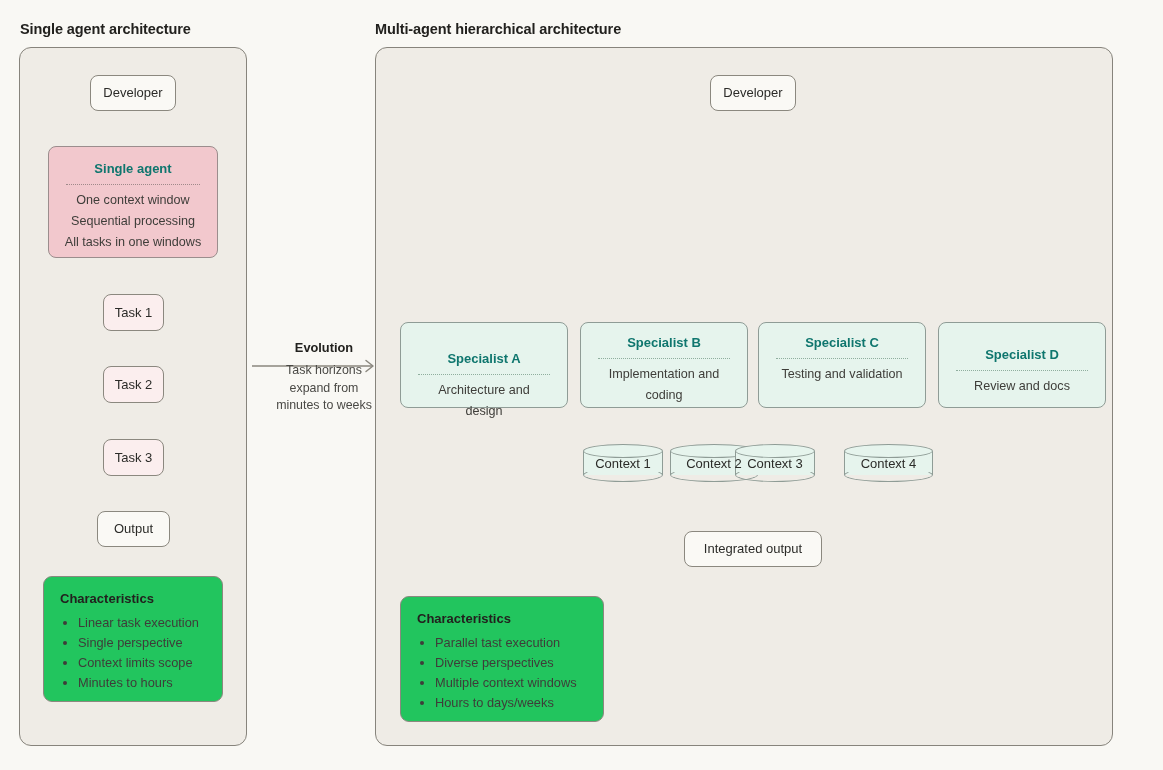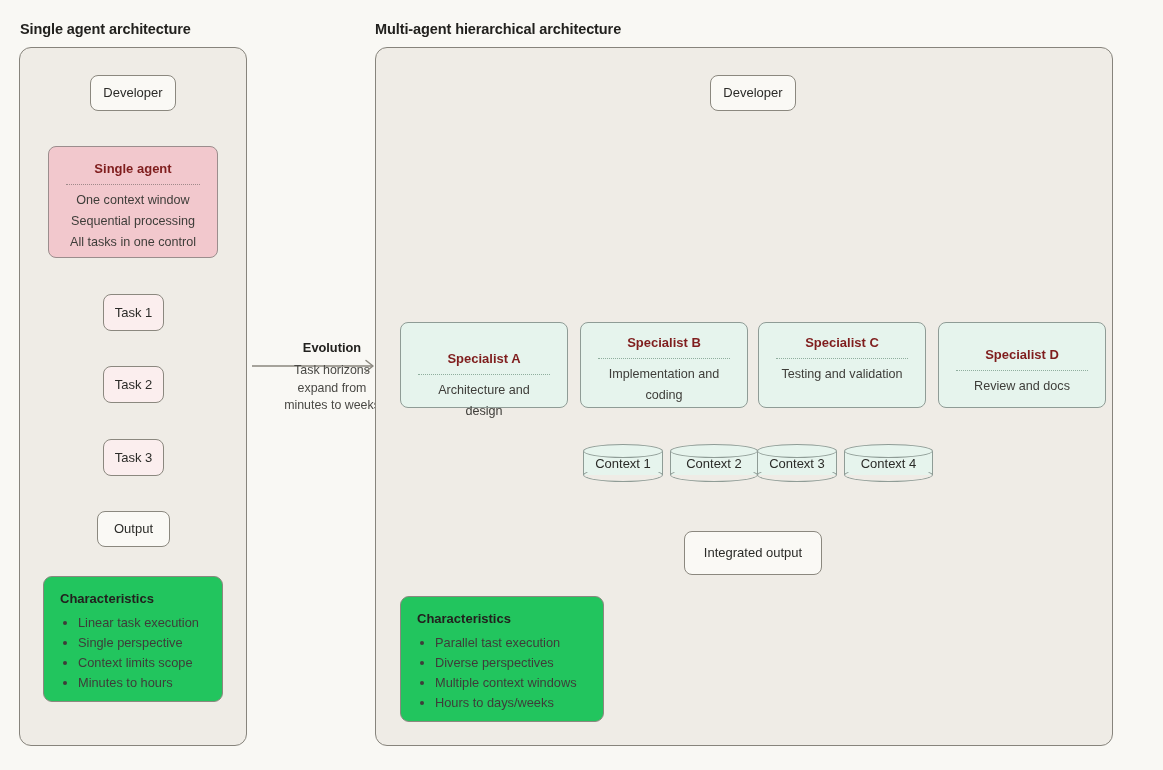--- a/index.html
+++ b/index.html
@@ -58,21 +58,21 @@
   }
   .node.plain { background: #faf9f5; }
   .node.pink-strong { background: #f2c8cd; border-color: #9b8d8d; }
   .node.pink-light  { background: #fbeeee; border-color: #8b887f; }
   .node.green-strong{ background: #c1e1d2; border-color: #8b9d94; }
   .node.green-light { background: #e6f4ed; border-color: #8f9c96; }
 
   .node-title {
     font-size: 13px;
     font-weight: bold;
-    color: #7f1d1d;
+    color: #0f766e;
     padding: 0 10px;
   }
   .divider {
     width: calc(100% - 34px);
     height: 0;
     border-top: 1.6px dotted #a08a8a;
     margin: 6px 0 7px 0;
   }
   .divider.green { border-top-color: #8fae9e; }
   .node-lines {
@@ -142,21 +142,21 @@
   }
   .char-card li {
     font-size: 12.8px;
     color: #3e3d39;
     line-height: 1.57;
   }
 
   
   #evolution {
     position: absolute;
-    left: 268px;
+    left: 260px;
     top: 340px;
     width: 128px;
     text-align: center;
   }
   #evolution .evo-label {
     font-size: 12.8px;
     font-weight: bold;
     color: #22211e;
     margin-bottom: 2px;
   }
@@ -263,21 +263,21 @@
   <div class="node plain" style="left:90px; top:75px; width:86px; height:36px;">
     <span>Developer</span>
   </div>
 
   <div class="node pink-strong" style="left:48px; top:146px; width:170px; height:112px; justify-content:flex-start; padding-top:13px;">
     <span class="node-title">Single agent</span>
     <span class="divider"></span>
     <span class="node-lines">
       <span>One context window</span>
       <span>Sequential processing</span>
-      <span>All tasks in one control</span>
+      <span>All tasks in one windows</span>
     </span>
   </div>
 
   <div class="node pink-light" style="left:103px; top:294px; width:61px; height:37px;">
     <span>Task 1</span>
   </div>
   <div class="node pink-light" style="left:103px; top:366px; width:61px; height:37px;">
     <span>Task 2</span>
   </div>
   <div class="node pink-light" style="left:103px; top:439px; width:61px; height:37px;">
@@ -353,34 +353,34 @@
     <div class="bottom"></div>
     <div class="top"></div>
     <div class="label">Context 1</div>
   </div>
   <div class="cyl" style="left:670px; top:444px; width:88px; height:38px;">
     <div class="body"></div>
     <div class="bottom"></div>
     <div class="top"></div>
     <div class="label">Context 2</div>
   </div>
-  <div class="cyl" style="left:757px; top:444px; width:80px; height:38px;">
+  <div class="cyl" style="left:735px; top:444px; width:80px; height:38px;">
     <div class="body"></div>
     <div class="bottom"></div>
     <div class="top"></div>
     <div class="label">Context 3</div>
   </div>
   <div class="cyl" style="left:844px; top:444px; width:89px; height:38px;">
     <div class="body"></div>
     <div class="bottom"></div>
     <div class="top"></div>
     <div class="label">Context 4</div>
   </div>
 
-  <div class="node plain" style="left:684px; top:531px; width:138px; height:44px;text-align:right;">
+  <div class="node plain" style="left:684px; top:531px; width:138px; height:36px;text-align:right;">
     <span>Integrated output</span>
   </div>
 
   <div class="char-card" style="left:400px; top:596px; width:204px; height:126px;">
     <h4>Characteristics</h4>
     <ul>
       <li>Parallel tast execution</li>
       <li>Diverse perspectives</li>
       <li>Multiple context windows</li>
       <li>Hours to days/weeks</li>

